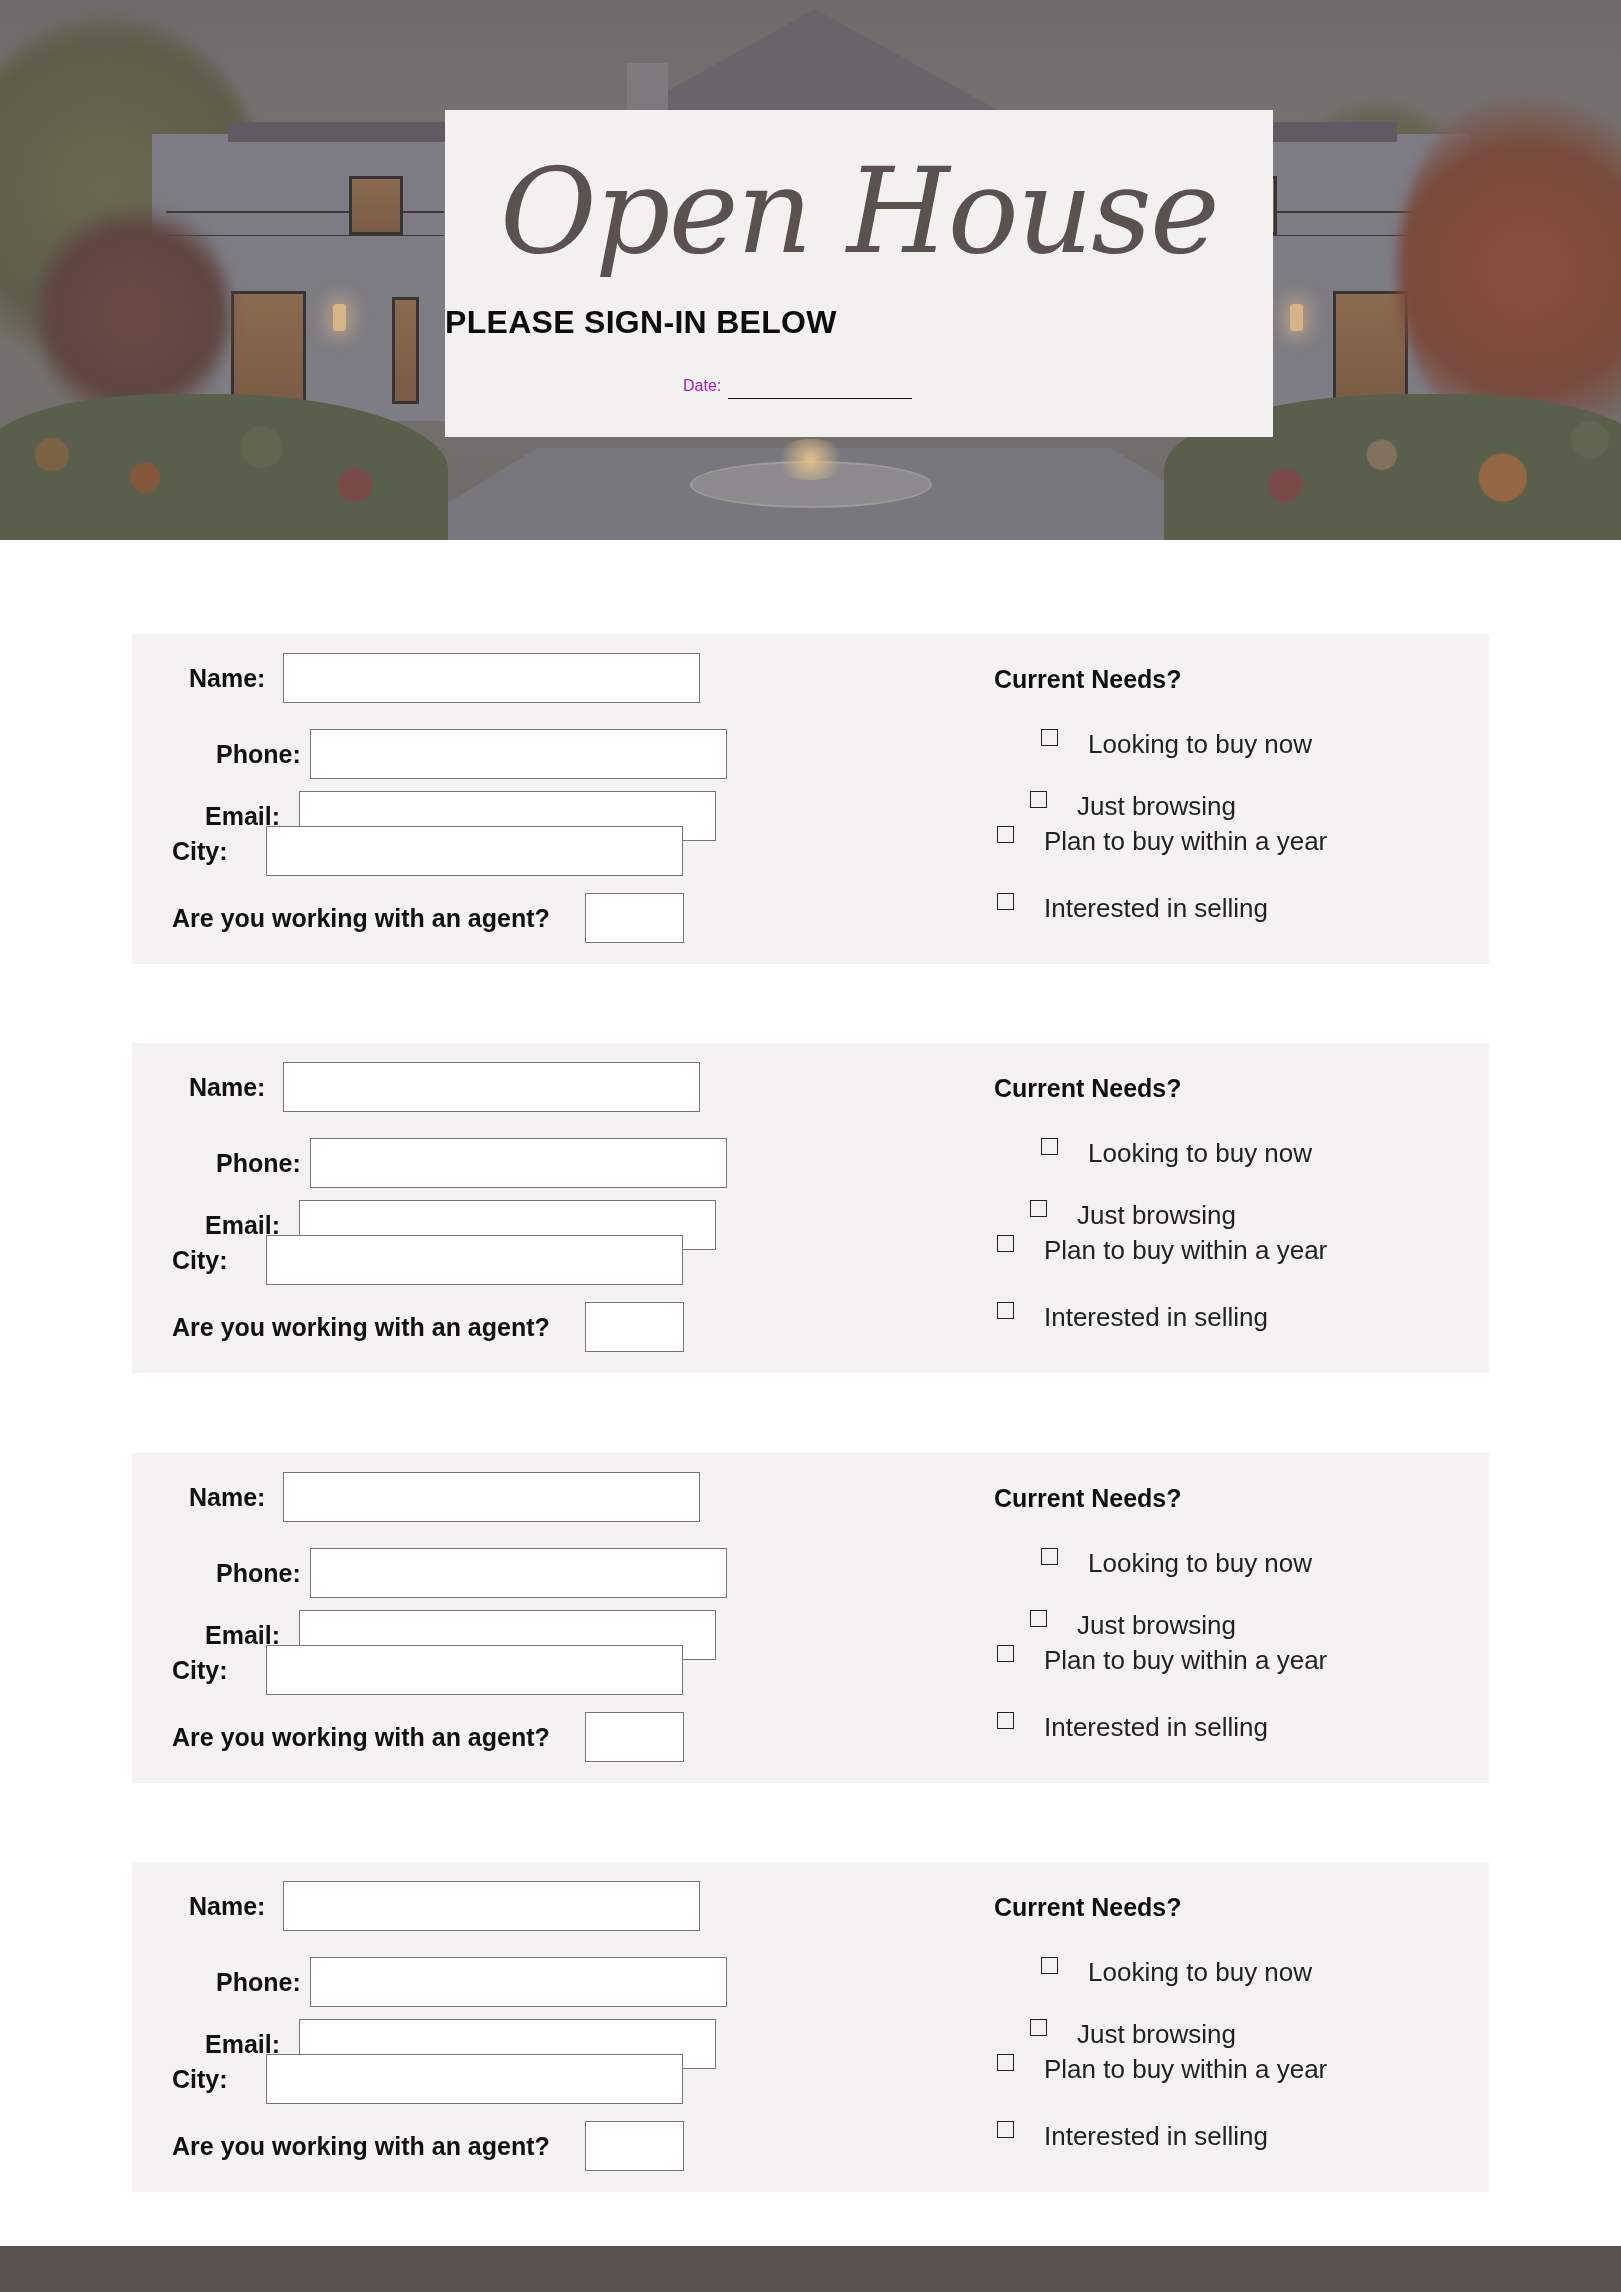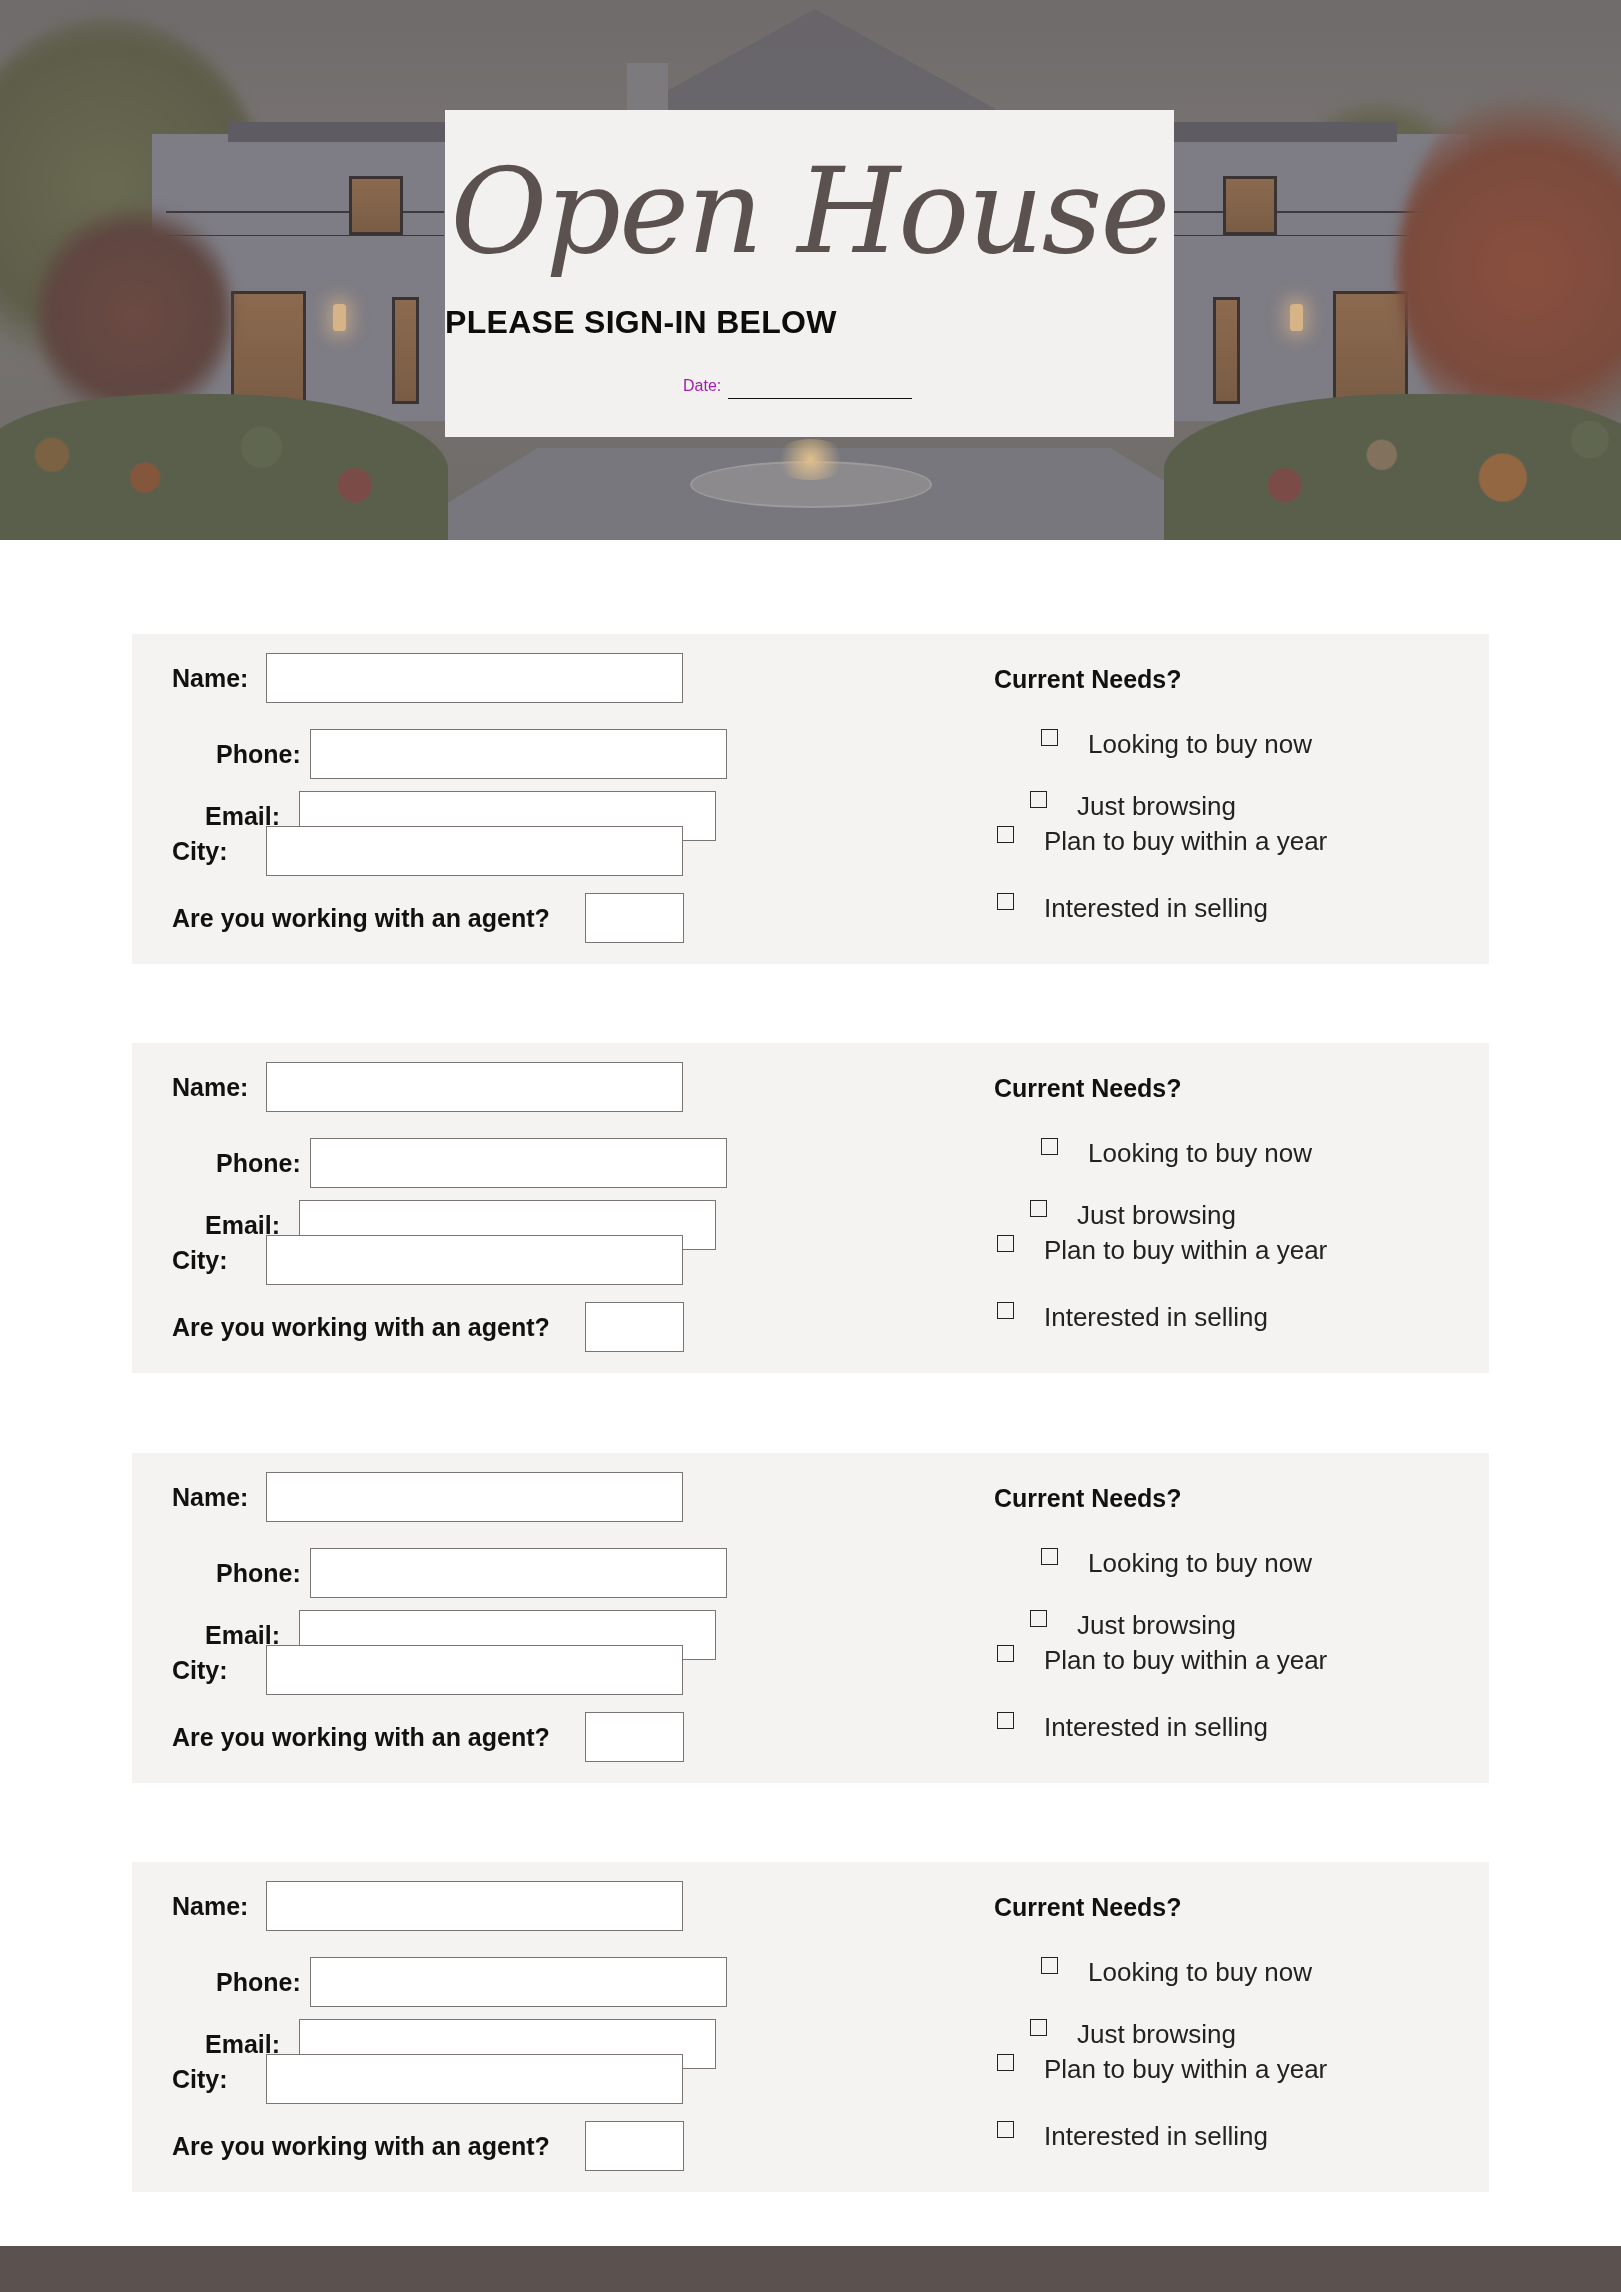--- a/index.html
+++ b/index.html
@@ -44,41 +44,41 @@
                             radial-gradient(circle at 45% 40%, #82715d 0 14.3px, transparent 16px),
                             radial-gradient(circle at 25% 60%, #7b4b48 0 16px, transparent 18px),
                             radial-gradient(circle at 88% 30%, #5f6750 0 18px, transparent 19.7px),
                             #5a5f4c; }
     .path { left: 376px; top: 448px; width: 896px; height: 99px; background: #77777d;
             clip-path: polygon(18% 0, 82% 0, 100% 100%, 0 100%); }
     .fountain { left: 690px; top: 461px; width: 242px; height: 47px; border-radius: 50%; background: #8c8a8c; border: 2.7px solid #9c9a9b; }
     .fountain-glow { left: 772px; top: 439px; width: 77px; height: 41px; border-radius: 50%; background: radial-gradient(circle, #e2c08d 0%, rgba(226,192,141,0) 70%); }
 
     
-    .title-card { position: absolute; left: 445px; top: 110px; width: 729px; height: 327px; background: #f3f1ef; padding-left: 36px; }
+    .title-card { position: absolute; left: 445px; top: 110px; width: 828px; height: 327px; background: #f3f1ef; padding-left: 36px; }
     .script-title { position: absolute; left: 0; top: 34px; width: 100%; text-align: center;
                     font-family: "DejaVu Serif", serif; font-style: italic; font-weight: normal;
                     font-size: 118px; line-height: 134px; color: #5b524f; letter-spacing: -1.8px; }
     .subtitle { position: absolute; left: 0; top: 194px; width: 100%; 
                 font-family: "Liberation Sans", sans-serif; font-weight: bold; font-size: 32px; color: #0d0d0d; letter-spacing: 0.3px; }
     .date-row { position: absolute; left: 238px; top: 253px; height: 36px; display: flex; align-items: flex-end; }
     .date-label { font-family: "Liberation Sans", sans-serif; font-size: 16px; color: #a21caf; line-height: 27px; }
     .date-line { display: block; width: 184px; height: 27px; border-bottom: 1.8px solid #111; margin-left: 6.3px; }
 
     
     .card { position: absolute; left: 132px; width: 1357px; height: 330px; background: #f4f3f1; }
     .lbl { position: absolute; left: 40px; font-family: "Liberation Sans", sans-serif; font-weight: bold; font-size: 25px; color: #111; line-height: 50px; }
     .field { position: absolute; left: 134px; width: 417px; height: 50px; background: #ffffff; border: 1.8px solid #7a7573; }
     .agent-field { position: absolute; left: 453px; width: 99px; height: 50px; background: #ffffff; border: 1.8px solid #7a7573; }
     .needs-title { position: absolute; left: 862px; top: 27px; font-family: "Liberation Sans", sans-serif; font-weight: bold; font-size: 25px; color: #111; line-height: 36px; }
     .need { position: absolute; left: 865px; height: 50px; display: flex; align-items: flex-start; }
     .cb { width: 17px; height: 17px; border: 1.3px solid #222; background: transparent; flex: none; }
     .need-text { margin-left: 30px; font-family: "Liberation Sans", sans-serif; font-size: 26px; color: #222; }
 
-    .r0 { top: 19px; } .r1 { top: 95px; margin-left: 44px; } .r2 { top: 157px; margin-left: 33px; } .r3 { top: 192px; } .r4 { top: 259px; }
+    .r0 { top: 19px; margin-left: 17px; } .r1 { top: 95px; margin-left: 44px; } .r2 { top: 157px; margin-left: 33px; } .r3 { top: 192px; } .r4 { top: 259px; }
 
     
     .footer-bar { position: absolute; left: 0; top: 2246px; width: 1622px; height: 47px; background: #5b524f; }
   </style>
 </head>
 <body>
 
 <div class="hero">
   <div class="layer tree tree-l1"></div>
   <div class="layer tree tree-r2"></div>

